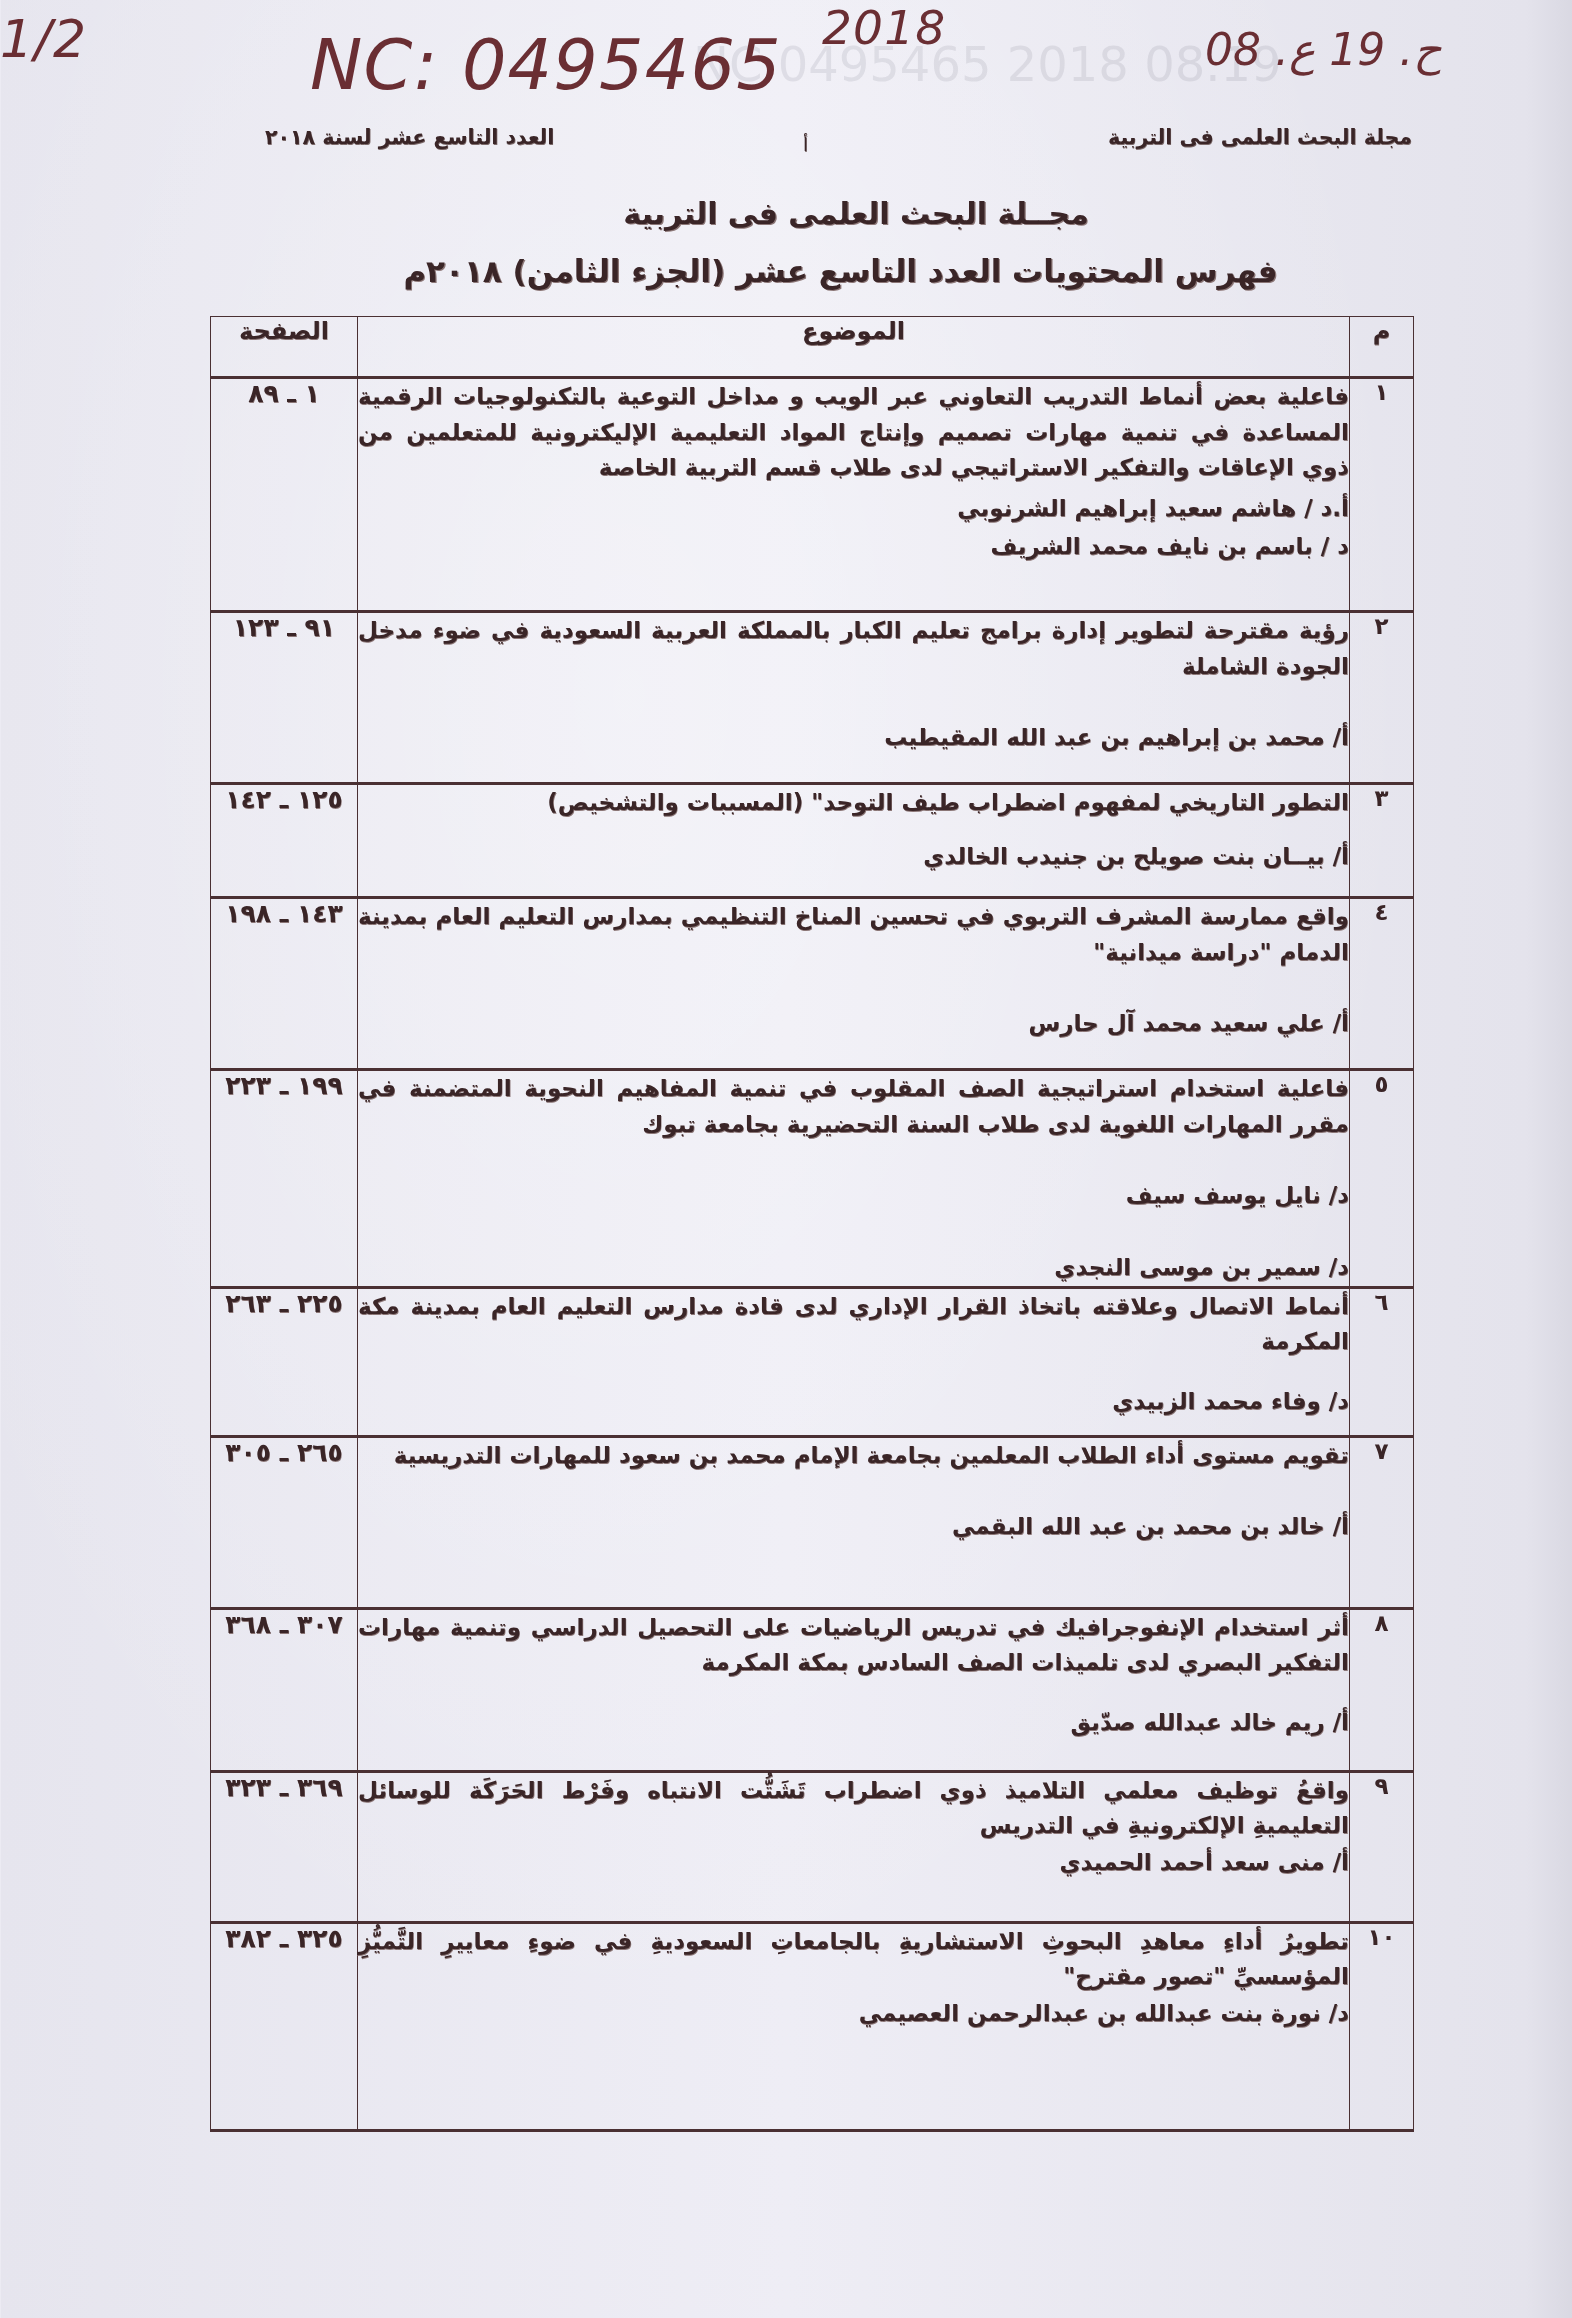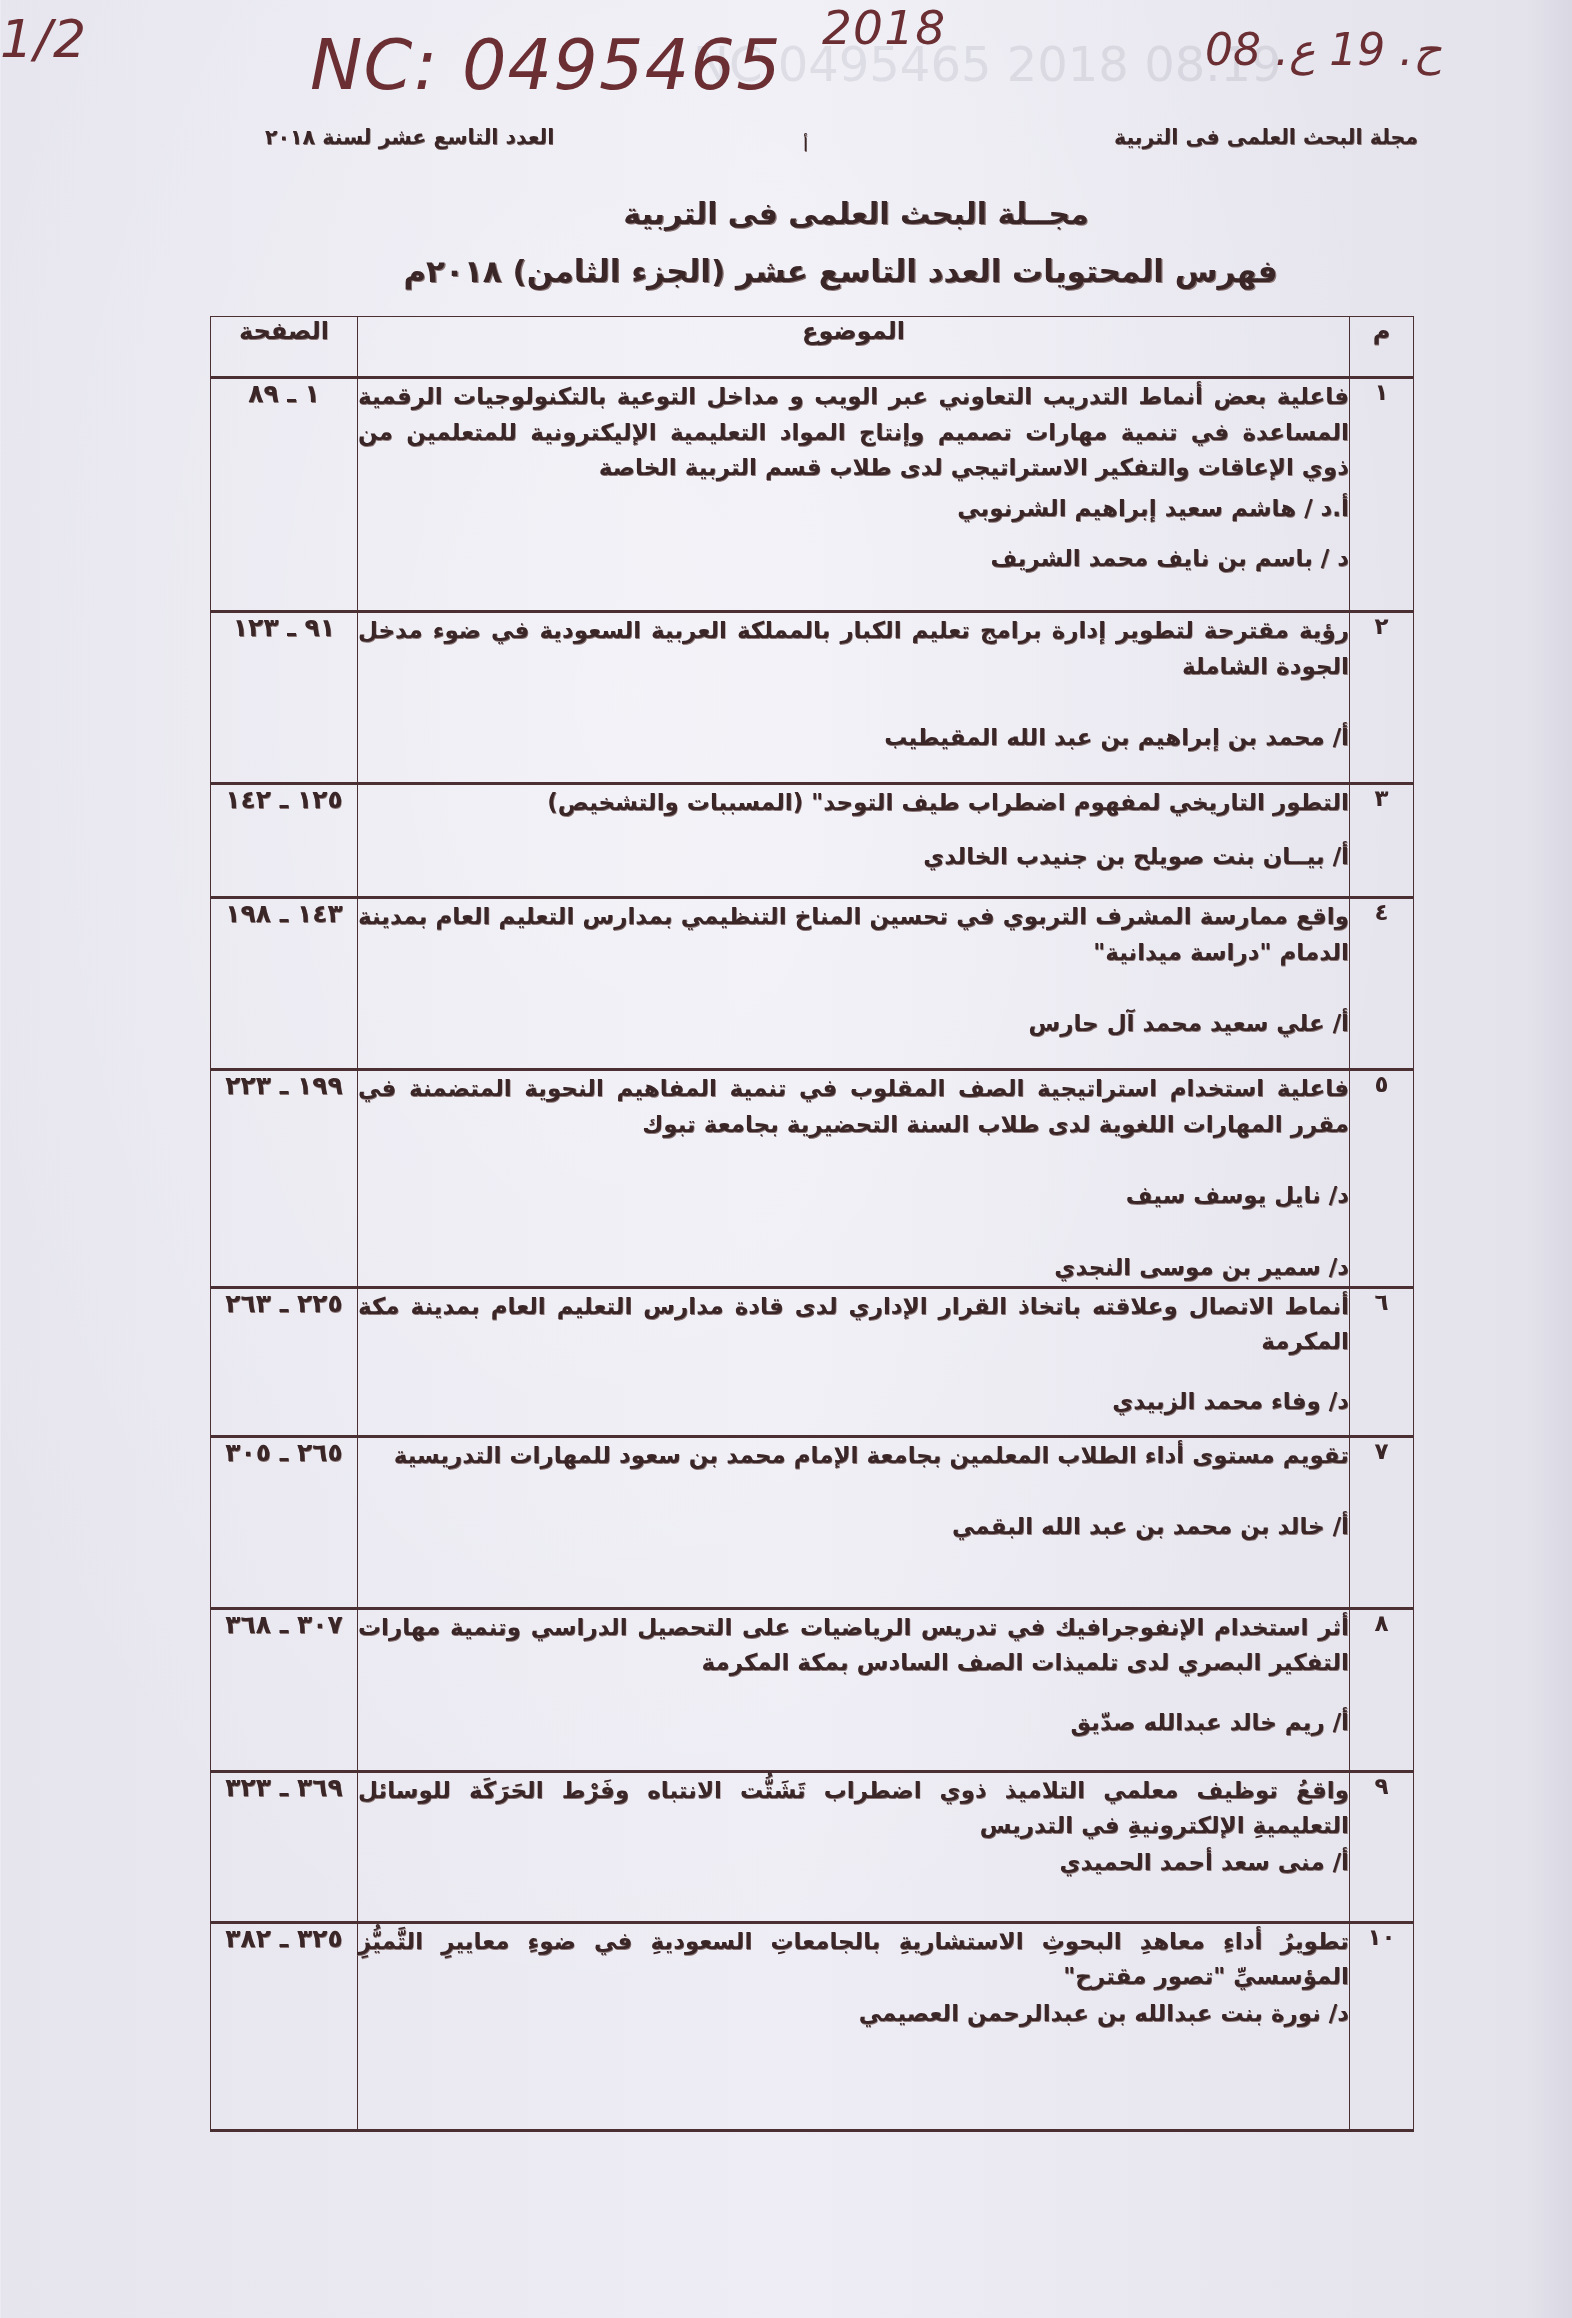--- a/index.html
+++ b/index.html
@@ -25,21 +25,21 @@
     .hand.d18 { left: 822px; top: 0; font-size: 47px; }
     .hand.date { left: 1205px; top: 24px; font-size: 44px; direction: rtl; }
     .ghost {
       position: absolute; color: rgba(90,90,110,0.12); font-size: 48px; direction: ltr;
     }
 
     .running {
       position: absolute; top: 125px; font-weight: bold; font-size: 20.5px;
       text-shadow: 0.6px 0.6px 0 #7c6a6a;
     }
-    .running.right { right: 155px; }
+    .running.right { right: 161px; }
     .running.left  { left: 265px; }
     .running.mid   { left: 803px; font-weight: normal; top: 134px; font-size: 18px; }
 
     .title {
       position: absolute; left: 0; right: 0; text-align: center;
       font-weight: bold; text-shadow: 1.2px 1.2px 0 #8b7676;
     }
     .title.t1 { top: 196px; font-size: 30px; left: 139px; }
     .title.t2 { top: 253px; font-size: 31px; left: 108px; }
 
@@ -106,21 +106,21 @@
       <th class="h-topic">الموضوع</th>
       <th class="h-page">الصفحة</th>
     </tr>
   </thead>
   <tbody>
     <tr style="height:234px">
       <td class="num">١</td>
       <td class="topic">
         <span class="title-text">فاعلية بعض أنماط التدريب التعاوني عبر الويب و مداخل التوعية بالتكنولوجيات الرقمية المساعدة في تنمية مهارات تصميم وإنتاج المواد التعليمية الإليكترونية للمتعلمين من ذوي الإعاقات والتفكير الاستراتيجي لدى طلاب قسم التربية الخاصة</span>
         <span class="author" style="margin-top:4.8px">أ.د / هاشم سعيد إبراهيم الشرنوبي</span>
-        <span class="author" style="margin-top:15px">د / باسم بن نايف محمد الشريف</span>
+        <span class="author" style="margin-top:3px">د / باسم بن نايف محمد الشريف</span>
       </td>
       <td class="page">١ ـ ٨٩</td>
     </tr>
     <tr style="height:172px">
       <td class="num">٢</td>
       <td class="topic">
         <span class="title-text">رؤية مقترحة لتطوير إدارة برامج تعليم الكبار بالمملكة العربية السعودية في ضوء مدخل الجودة الشاملة</span>
         <span class="author gap">أ/ محمد بن إبراهيم بن عبد الله المقيطيب</span>
       </td>
       <td class="page">٩١ ـ ١٢٣</td>

